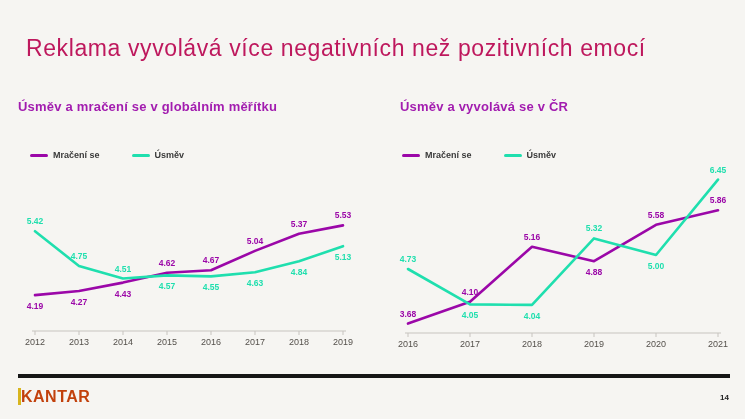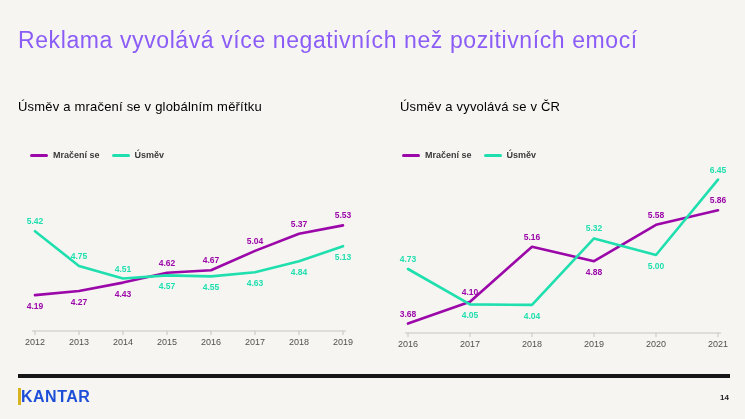--- a/index.html
+++ b/index.html
@@ -6,45 +6,45 @@
   body {
     width: 745px; height: 419px;
     position: relative;
     background: #f6f5f2;
     font-family: "Liberation Sans", sans-serif;
     color: #161616;
   }
   .slide-title {
     position: absolute; left: 18px; top: 27px;
     font-size: 23px; font-weight: 400; letter-spacing: 0.6px;
-    margin: 0; color: #8b5cf6; white-space: nowrap;
+    margin: 8px; color: #be185d; white-space: nowrap;
   }
   .chart-title {
     position: absolute; top: 99px;
-    font-size: 13px; font-weight: 400; letter-spacing: 0.2px;
-    color: #000000; white-space: nowrap;
+    font-size: 13px; font-weight: 700; letter-spacing: 0.2px;
+    color: #a21caf; white-space: nowrap;
   }
   #chart0-title { left: 18px; }
   #chart1-title { left: 400px; }
   .legend {
     position: absolute; top: 150px;
-    display: flex; gap: 12px; 
+    display: flex; gap: 32px; 
   }
   #legend0 { left: 30px; }
   #legend1 { left: 402px; }
   .legend-item { display: flex; align-items: center; gap: 5px;
     font-size: 9px; font-weight: 700; color: #3a3a3a; white-space: nowrap; }
   .legend-swatch { width: 18px; height: 3px; border-radius: 2px; display: inline-block; }
   #charts-svg { position: absolute; left: 0; top: 0; }
   .point-label { font: 700 8.5px "Liberation Sans", sans-serif; }
   .tick-label { font: 400 9px "Liberation Sans", sans-serif; fill: #54504b; }
   .footer-bar { position: absolute; left: 18px; top: 374px; width: 712px; height: 4px; background: #161616; }
   .logo {
     position: absolute; left: 18px; top: 388px;
-    font-size: 16px; font-weight: 700; letter-spacing: 0.5px; color: #1d4ed8;
+    font-size: 16px; font-weight: 700; letter-spacing: 0.5px; color: #c2410c;
     border-left: 3px solid #d8b51e; padding-left: 0px; line-height: 17px;
   }
   .page-number { position: absolute; right: 16px; top: 393px; font-size: 8px; font-weight: 700; color: #222; }
 </style>
 </head>
 <body style="background: rgb(246, 245, 242);">
 
 <h1 class="slide-title">Reklama vyvolává více negativních než pozitivních emocí</h1>
 
 <div class="chart-title" id="chart0-title">Úsměv a mračení se v globálním měřítku</div>

